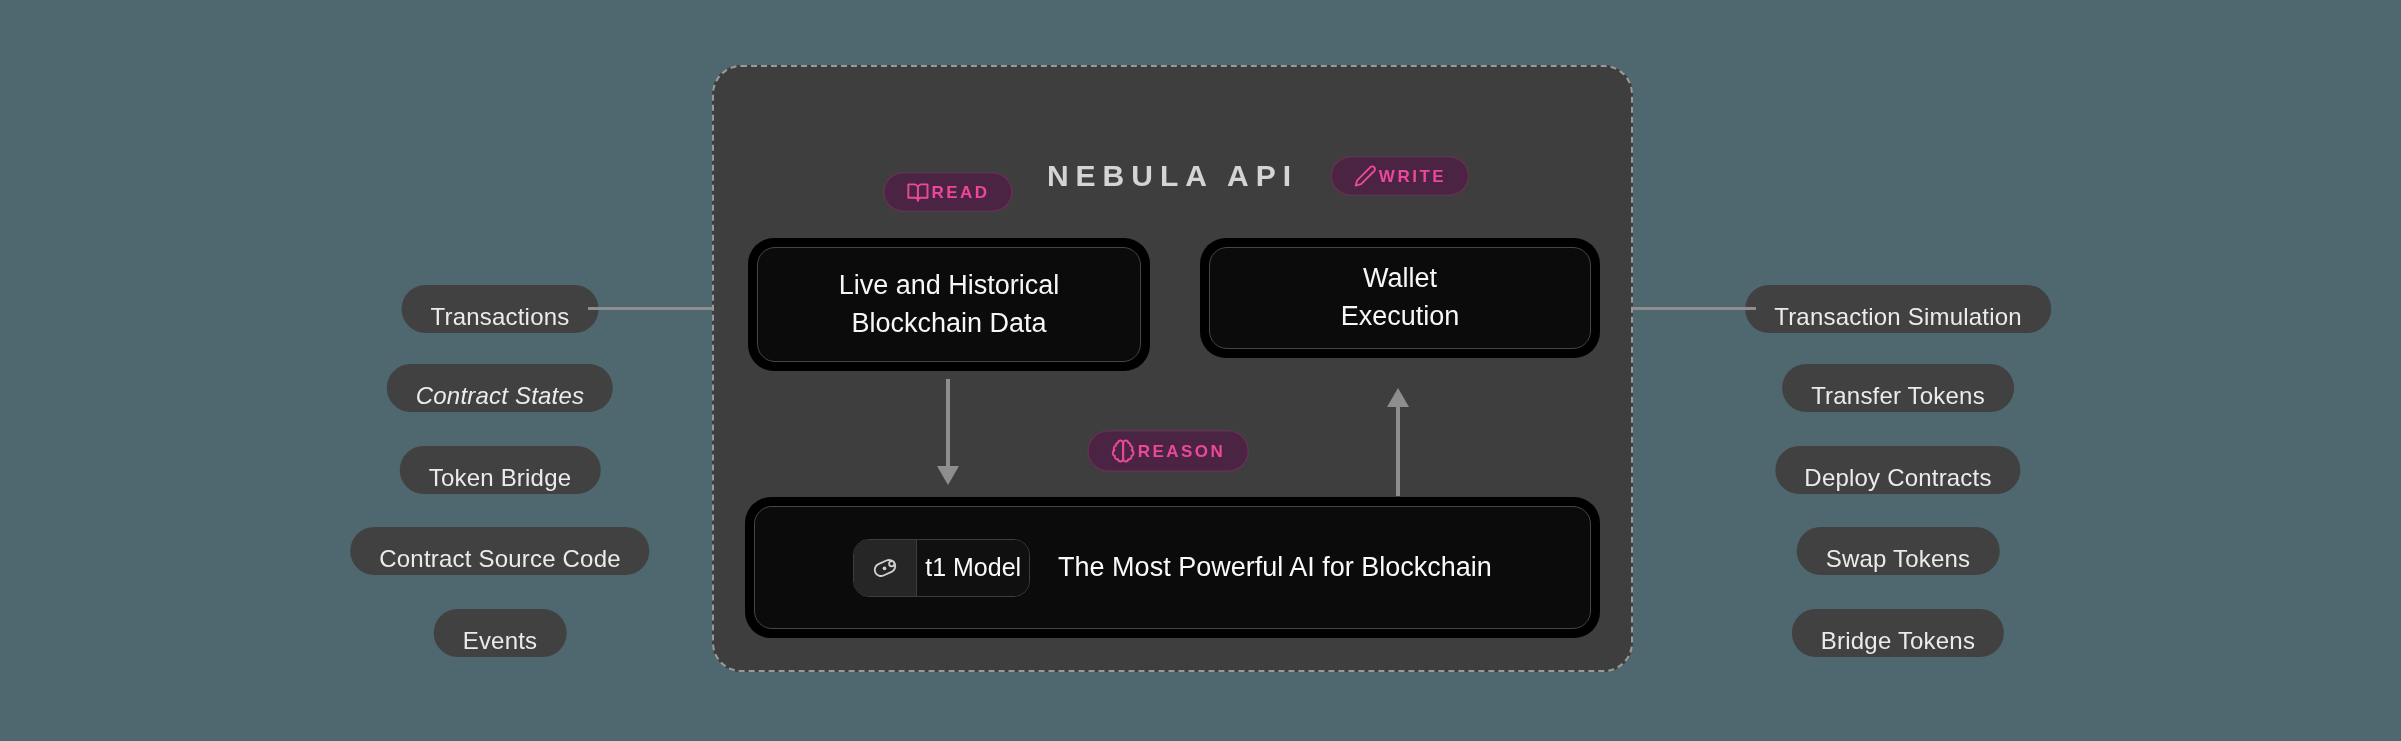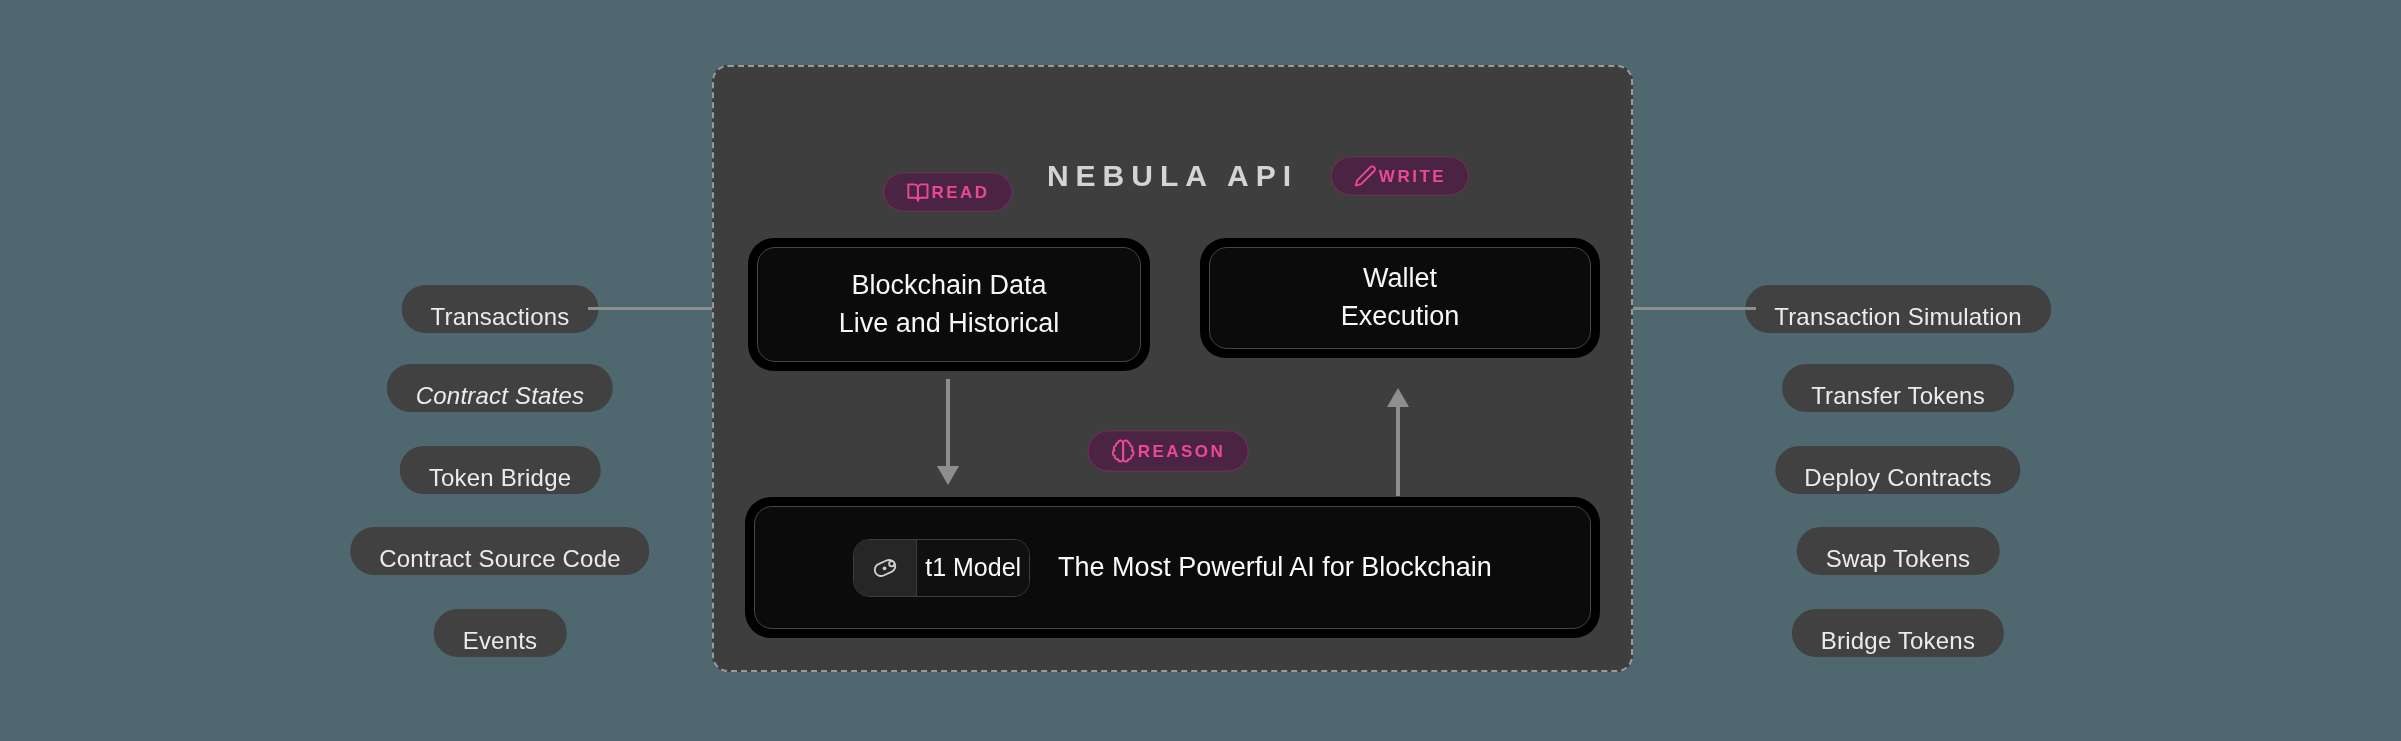--- a/index.html
+++ b/index.html
@@ -18,21 +18,21 @@
     background:var(--pill-bg);color:var(--pill-text);
     font-size:24px;font-weight:500;letter-spacing:.2px;
     height:48px;line-height:56px;padding:4px 29px;border-radius:29px;
     white-space:nowrap;
   }
 
   
   .api-panel{
     position:absolute;left:712px;top:65px;width:921px;height:607px;
     background:var(--panel-bg);border:2px dashed var(--panel-border);
-    border-radius:16px;
+    border-radius:29px;
   }
   .panel-title{
     position:absolute;left:0;right:0;top:92px;text-align:center;
     color:var(--title-color);font-size:30px;font-weight:600;letter-spacing:7px;
   }
 
   
   .badge{
     position:absolute;transform:translate(-50%,-50%);
     display:flex;align-items:center;gap:2px;
@@ -123,22 +123,22 @@
       <svg width="23" height="23" viewBox="0 0 24 24" fill="none" stroke="#ec4899" stroke-width="2" stroke-linecap="round" stroke-linejoin="round">
         <path d="M17 3a2.85 2.83 0 1 1 4 4L7.5 20.5 2 22l1.5-5.5Z"></path>
       </svg>
     </span>
     <span>WRITE</span>
   </div>
 
   <div class="node" style="left:748px;top:238px;width:402px;height:133px;">
     <div class="node-inner">
       <div>
+        <span class="line">Live and Historical</span>
         <span class="line">Blockchain Data</span>
-        <span class="line">Live and Historical</span>
       </div>
     </div>
   </div>
 
   <div class="node" style="left:1200px;top:238px;width:400px;height:120px;">
     <div class="node-inner">
       <div>
         <span class="line">Wallet</span>
         <span class="line">Execution</span>
       </div>

